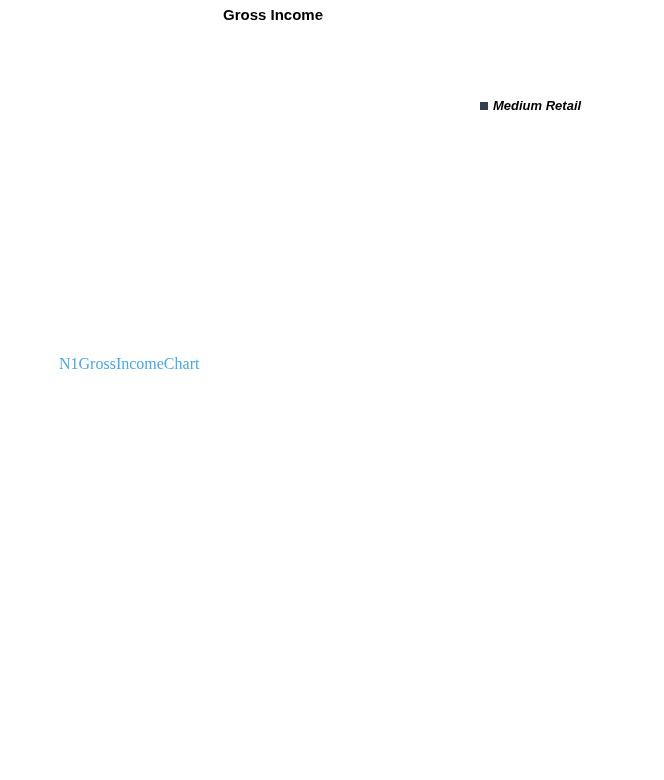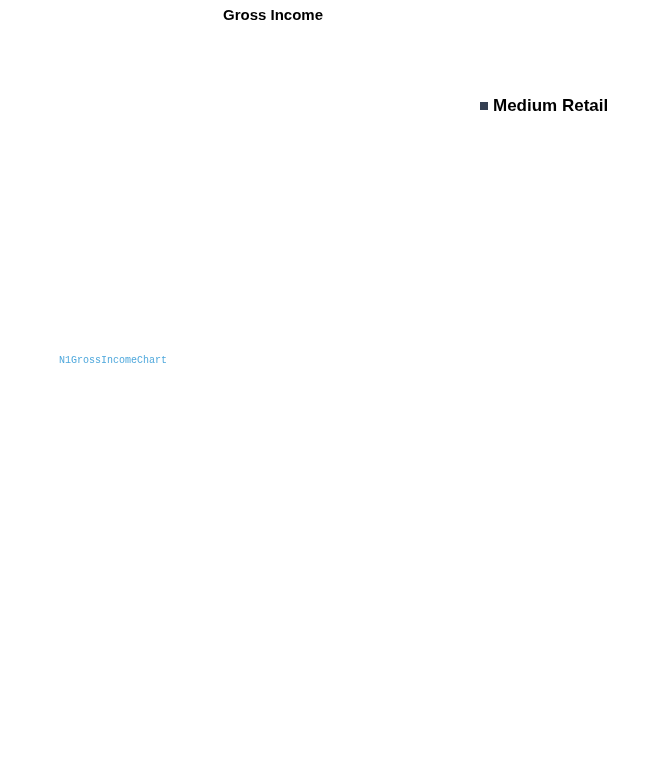--- a/index.html
+++ b/index.html
@@ -63,27 +63,27 @@
     flex: 0 0 8px;
     margin-top: 4px;
     margin-right: 5px;
   }
   .legend-label {
     font-size: 12.5px;
     font-weight: bold;
     color: #000000;
     line-height: 15px;
   }
-  #gross-income-legend .legend-label { font-size: 17px; }
+  #gross-income-legend .legend-label { font-size: 13px; font-style: italic; }
 
   .watermark {
     position: absolute;
-    font-size: 10px;
+    font-size: 16px;
     color: #4FA8DC;
-    font-family: Liberation Mono, monospace;
+    font-family: Liberation Serif, serif;
     white-space: nowrap;
   }
   #gross-income-watermark { left: 11px; top: 355px; }
 </style>
 </head>
 <body>
 
 <section class="chart-panel" id="gross-income-panel">
 
   <div class="chart-title" id="gross-income-title">Gross Income</div>

